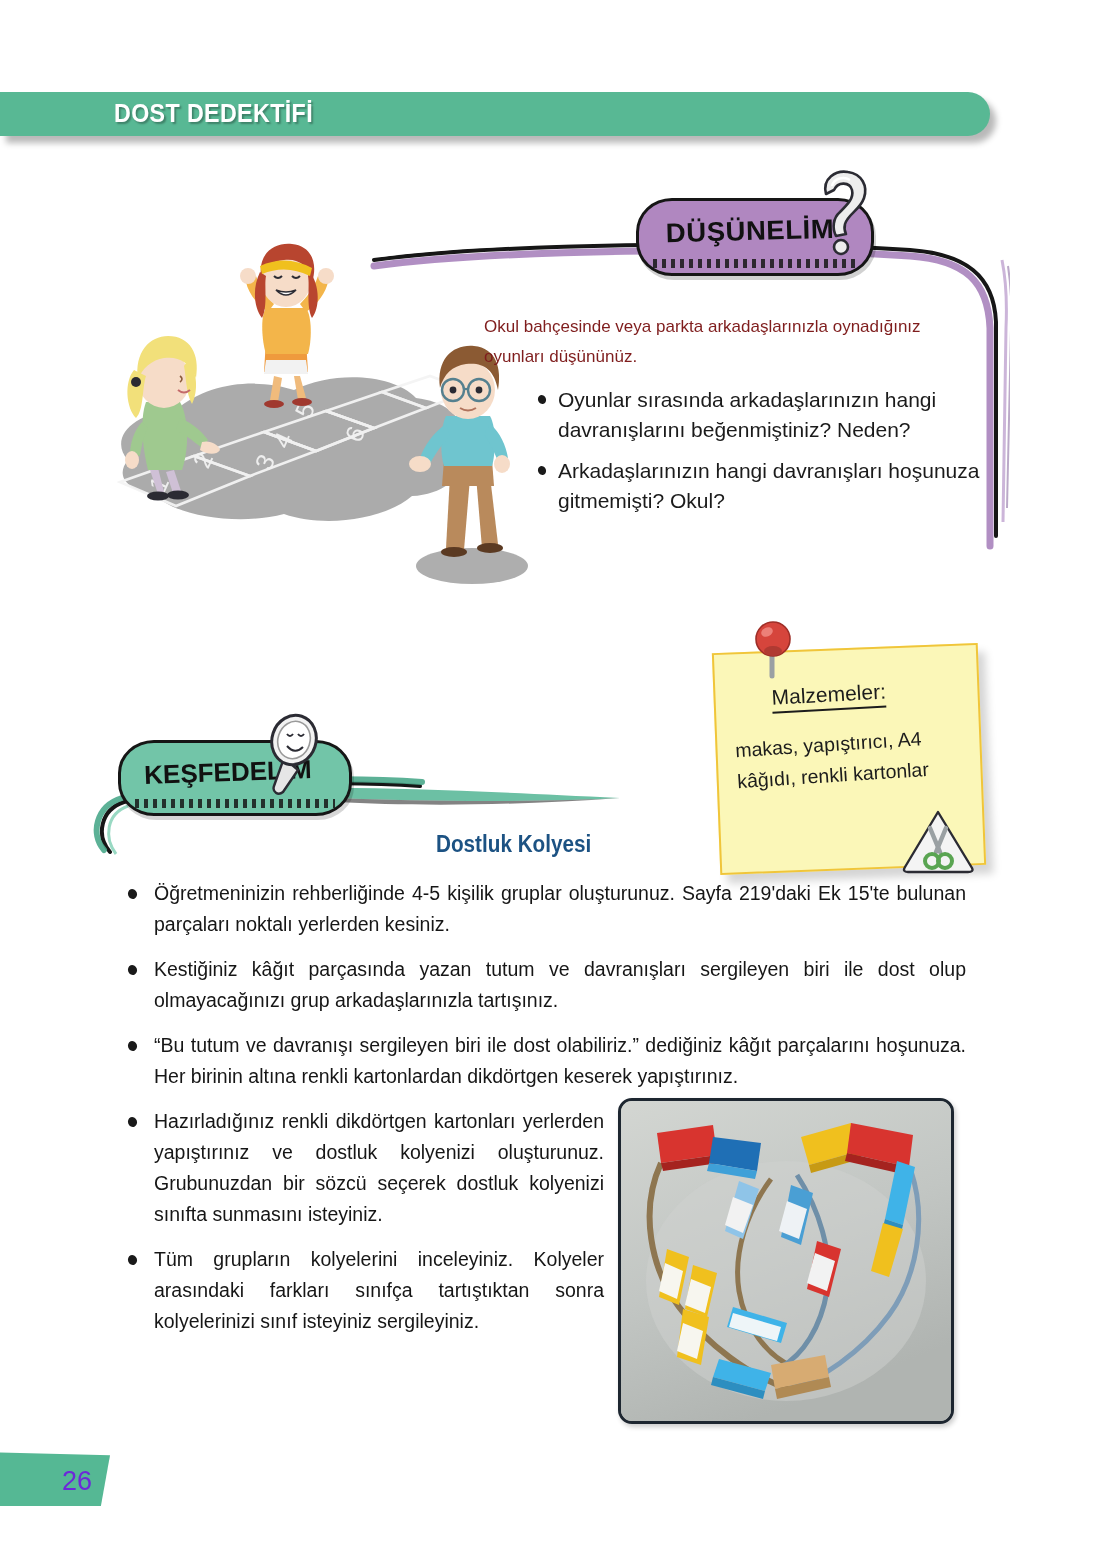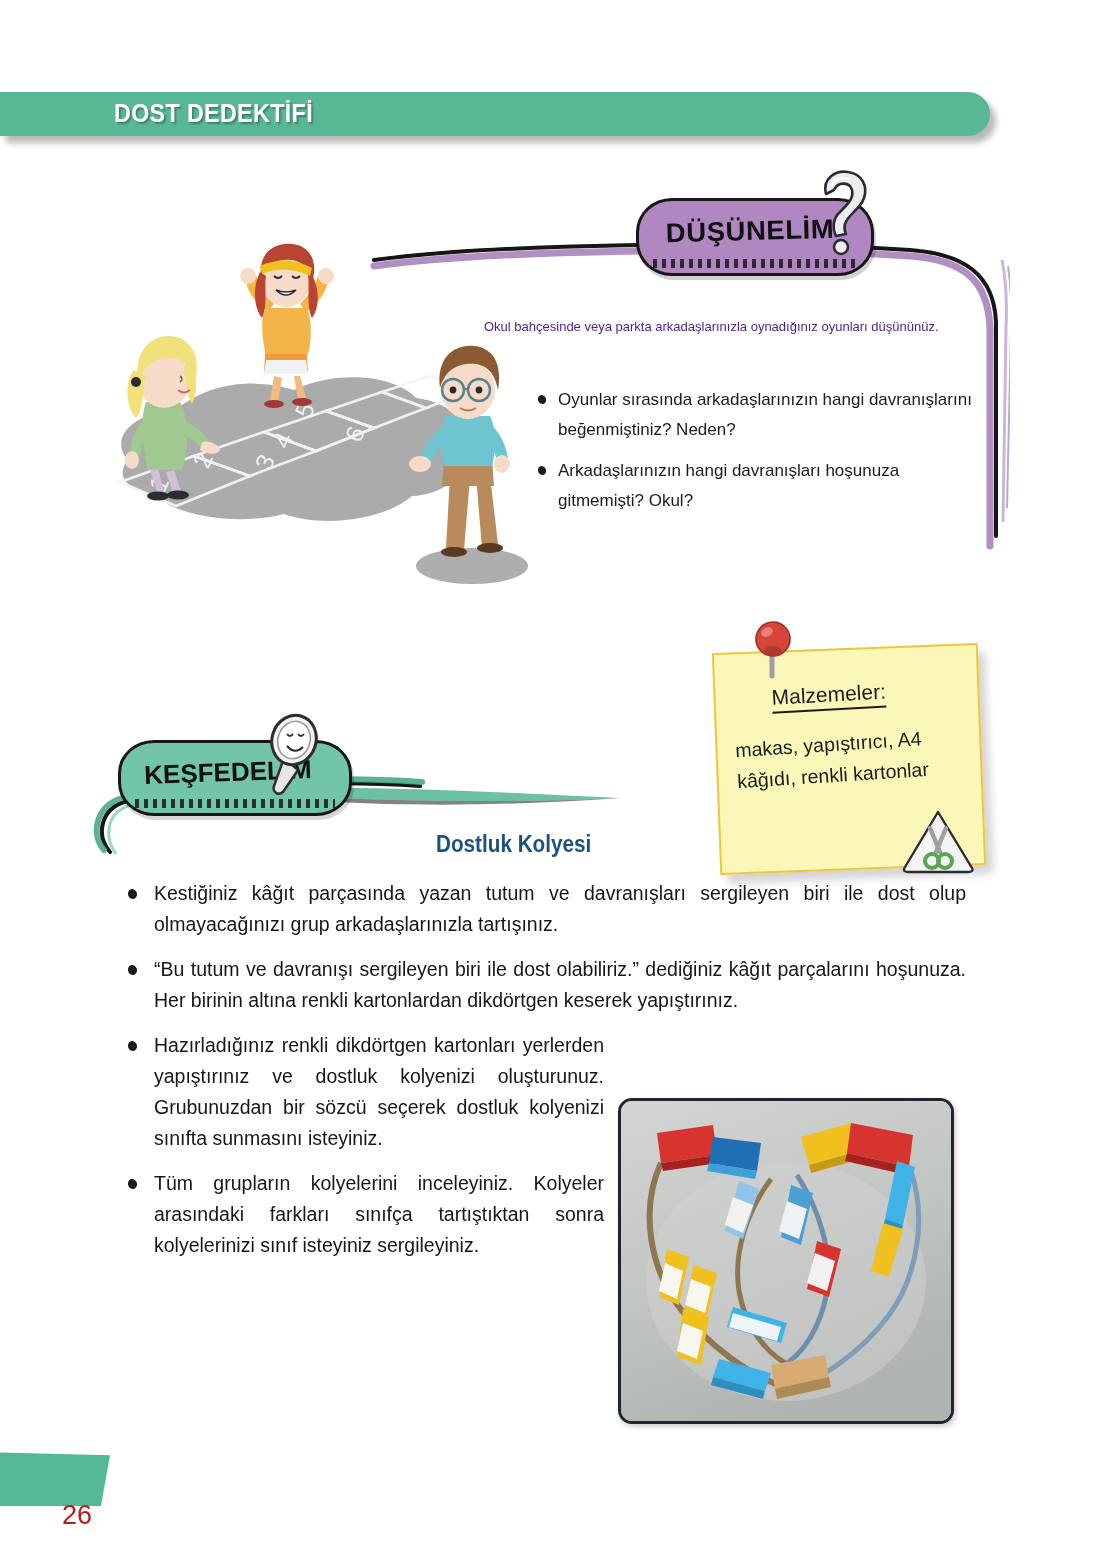--- a/index.html
+++ b/index.html
@@ -51,23 +51,22 @@
     height: 54px;
     background: #55b894;
     box-shadow: 3px 5px 5px rgba(0,0,0,0.25);
     clip-path: polygon(0 0, 100% 6%, 93% 100%, 0 100%);
   }
   #page-number {
     position: absolute;
     left: 62px;
     top: 1466px;
     font-size: 27px;
-    color: #b91c1c;
+    color: #6d28d9;
     font-family: "Liberation Sans", sans-serif;
-    margin-top: 34px;
   }
 
   
   #dusunelim-bracket {
     position: absolute;
     left: 370px;
     top: 236px;
     width: 640px;
     height: 330px;
     pointer-events: none;
@@ -116,23 +115,23 @@
     width: 60px;
     height: 90px;
     z-index: 5;
   }
 
   #dusunelim-text {
     position: absolute;
     left: 484px;
     top: 312px;
     width: 490px;
-    font-size: 13px;
+    font-size: 17px;
     line-height: 30px;
-    color: #4c1d95;
+    color: #7f1d1d;
   }
   #dusunelim-questions {
     position: absolute;
     left: 538px;
     top: 385px;
     width: 450px;
   }
   .q-item {
     display: flex;
     margin-bottom: 11px;
@@ -144,21 +143,21 @@
   }
   .q-bullet i {
     display: block;
     width: 8px;
     height: 9px;
     background: #1a1a1a;
     border-radius: 50%;
     transform: rotate(-22deg);
   }
   .q-text {
-    font-size: 17px;
+    font-size: 21px;
     line-height: 30px;
     color: #1b1b1b;
   }
 
   
   #hopscotch-illustration {
     position: absolute;
     left: 98px;
     top: 232px;
     width: 440px;
@@ -502,20 +501,26 @@
 
 <svg id="scissors-badge-icon" viewBox="0 0 72 66">
   <path d="M36 4 L70 60 Q72 64 66 64 L6 64 Q0 64 3 59 Z" fill="#f4f4f4" stroke="#2b2b33" stroke-width="2.4" stroke-linejoin="round"></path>
   <path d="M28 20 L38 44" stroke="#9aa0a3" stroke-width="4.5" stroke-linecap="round"></path>
   <path d="M44 20 L34 44" stroke="#9aa0a3" stroke-width="4.5" stroke-linecap="round"></path>
   <circle cx="30" cy="53" r="7" fill="none" stroke="#5aa552" stroke-width="4"></circle>
   <circle cx="43" cy="53" r="7" fill="none" stroke="#5aa552" stroke-width="4"></circle>
 </svg>
 
 <div id="steps-list">
+  <div class="step-item wide">
+    <span class="step-bullet">
+        <i></i>
+      </span>
+    <span class="step-text">Öğretmeninizin rehberliğinde 4-5 kişilik gruplar oluşturunuz. Sayfa 219'daki Ek 15'te bulunan parçaları noktalı yerlerden kesiniz.</span>
+  </div>
   <div class="step-item wide">
     <span class="step-bullet">
         <i></i>
       </span>
     <span class="step-text">Kestiğiniz kâğıt parçasında yazan tutum ve davranışları sergileyen biri ile dost olup olmayacağınızı grup arkadaşlarınızla tartışınız.</span>
   </div>
   <div class="step-item wide">
     <span class="step-bullet">
         <i></i>
       </span>

